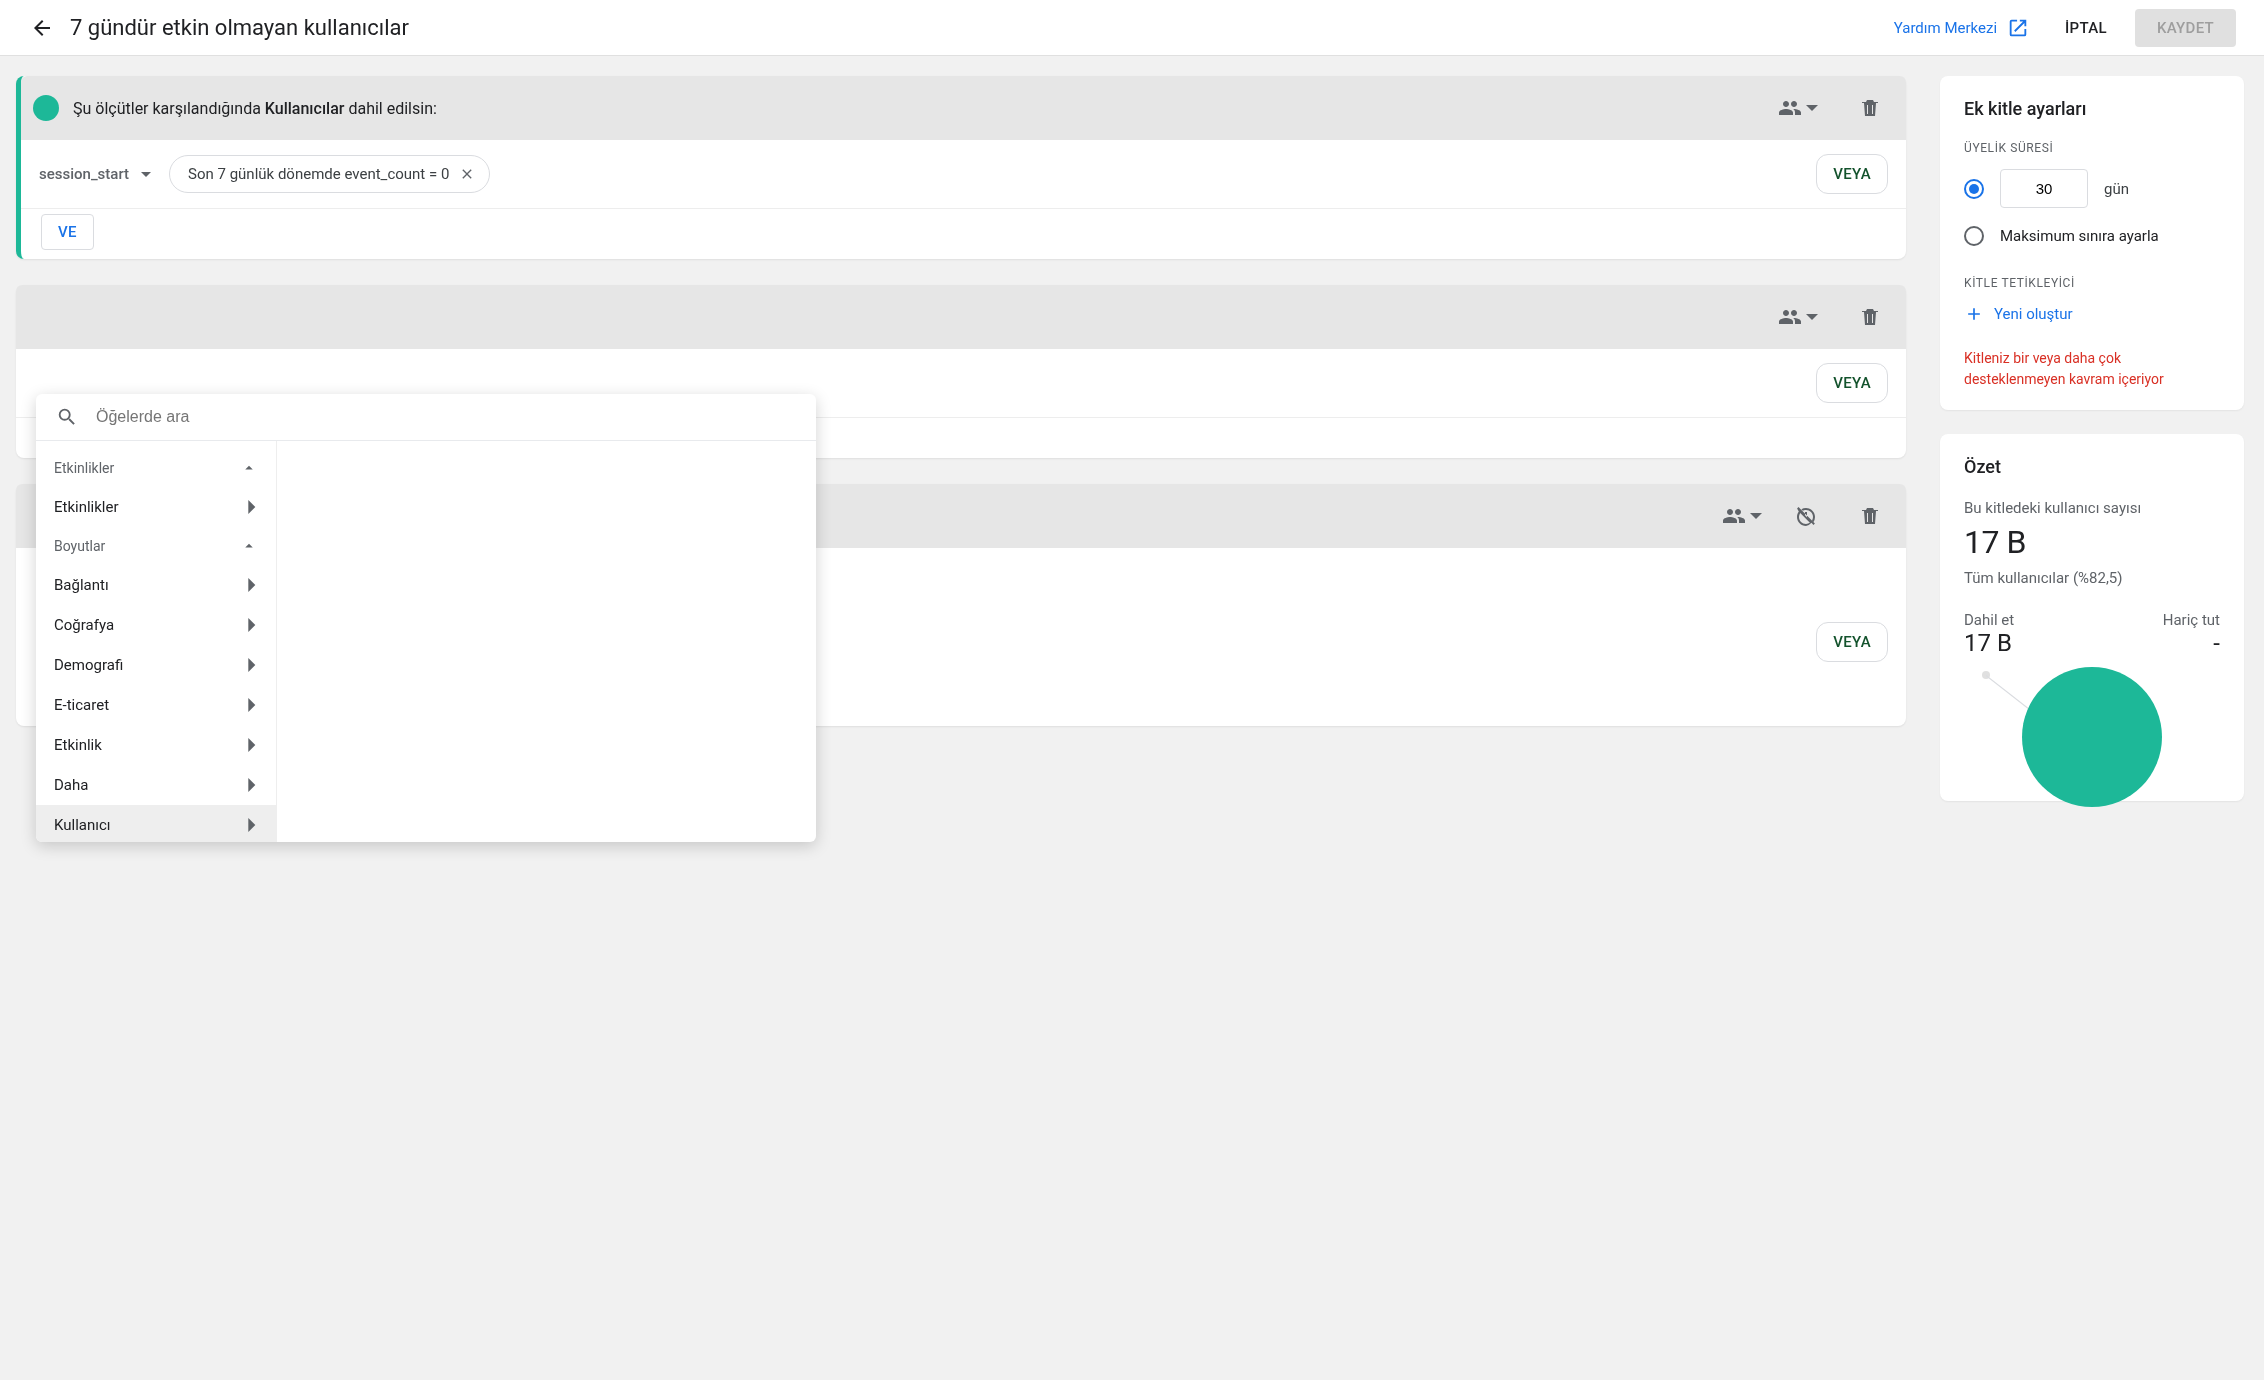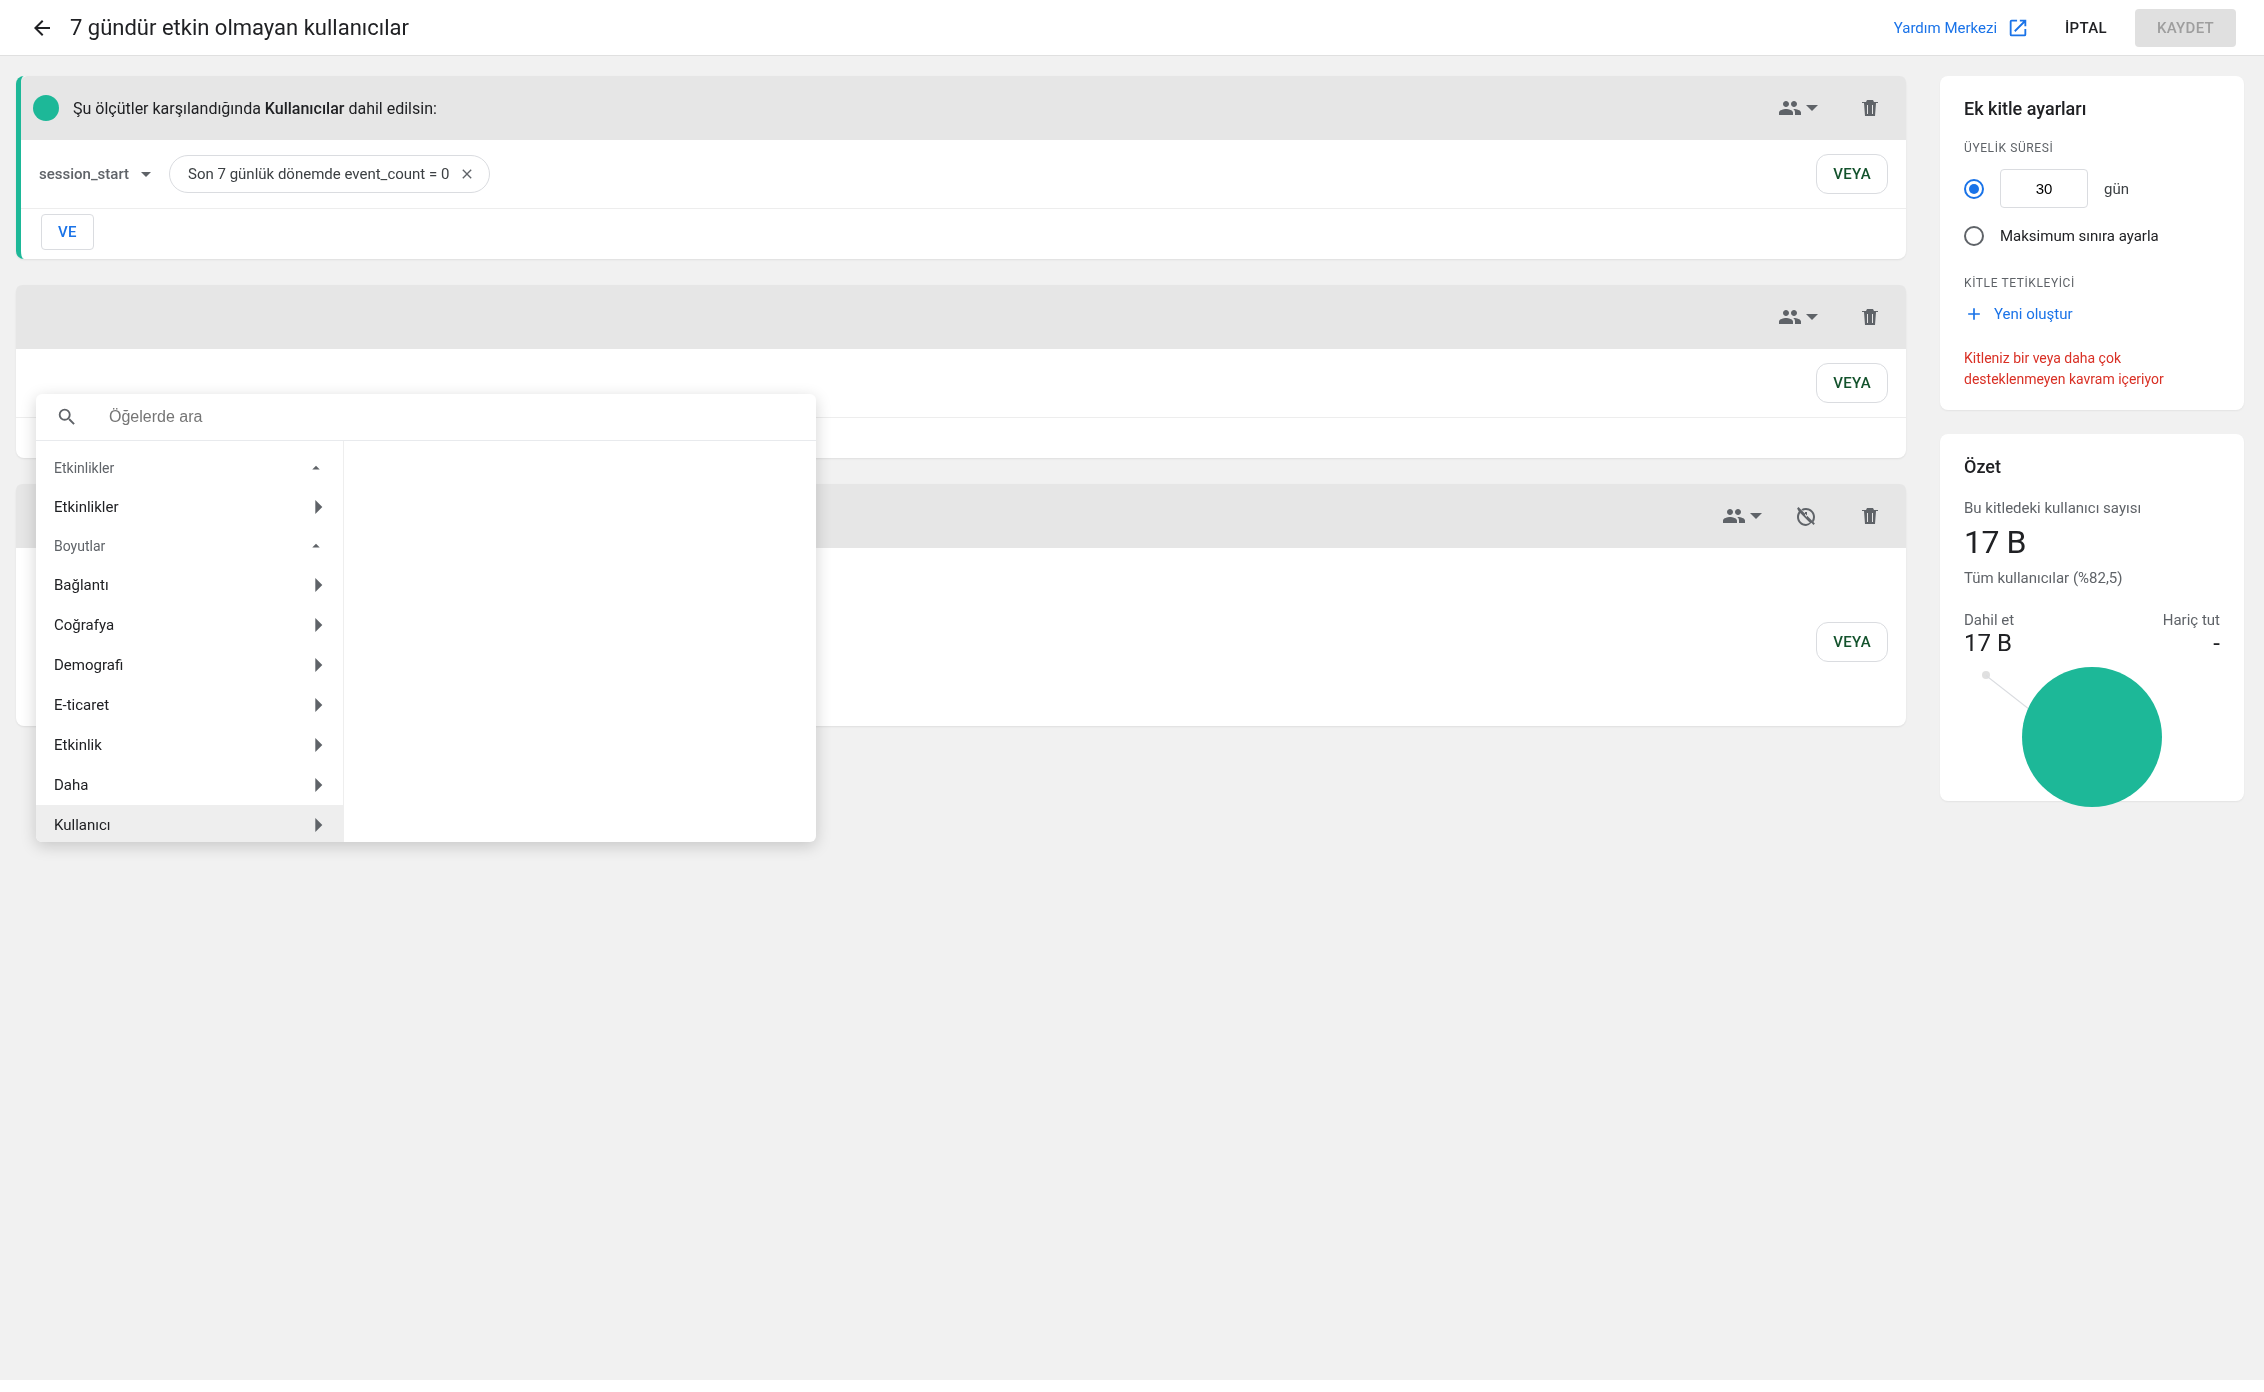--- a/index.html
+++ b/index.html
@@ -190,32 +190,32 @@
       height: 448px;
       background: #fff;
       border-radius: 6px;
       box-shadow: 0 4px 16px rgba(0,0,0,0.18);
       z-index: 40;
       display: flex;
       flex-direction: column;
       overflow: hidden;
     }
     .dd-search {
-      display: flex; align-items: center; gap: 31px;
+      display: flex; align-items: center; gap: 18px;
       padding: 12px 20px;
       border-bottom: 1px solid #e8eaed;
       color: #5f6368;
     }
     .dd-search input {
       border: none; outline: none; font-size: 16px;
       flex: 1; background: transparent;
     }
     .dd-body { flex: 1; display: flex; overflow: hidden; }
     .dd-left {
-      width: 308px;
+      width: 241px;
       border-right: 1px solid #eee;
       overflow-y: auto;
       padding: 8px 0;
     }
     .dd-left::-webkit-scrollbar { width: 6px; }
     .dd-left::-webkit-scrollbar-thumb { background: #c1c1c1; border-radius: 3px; }
     .dd-group-header {
       color: #5f6368;
       font-size: 14px;
       padding: 10px 18px;

